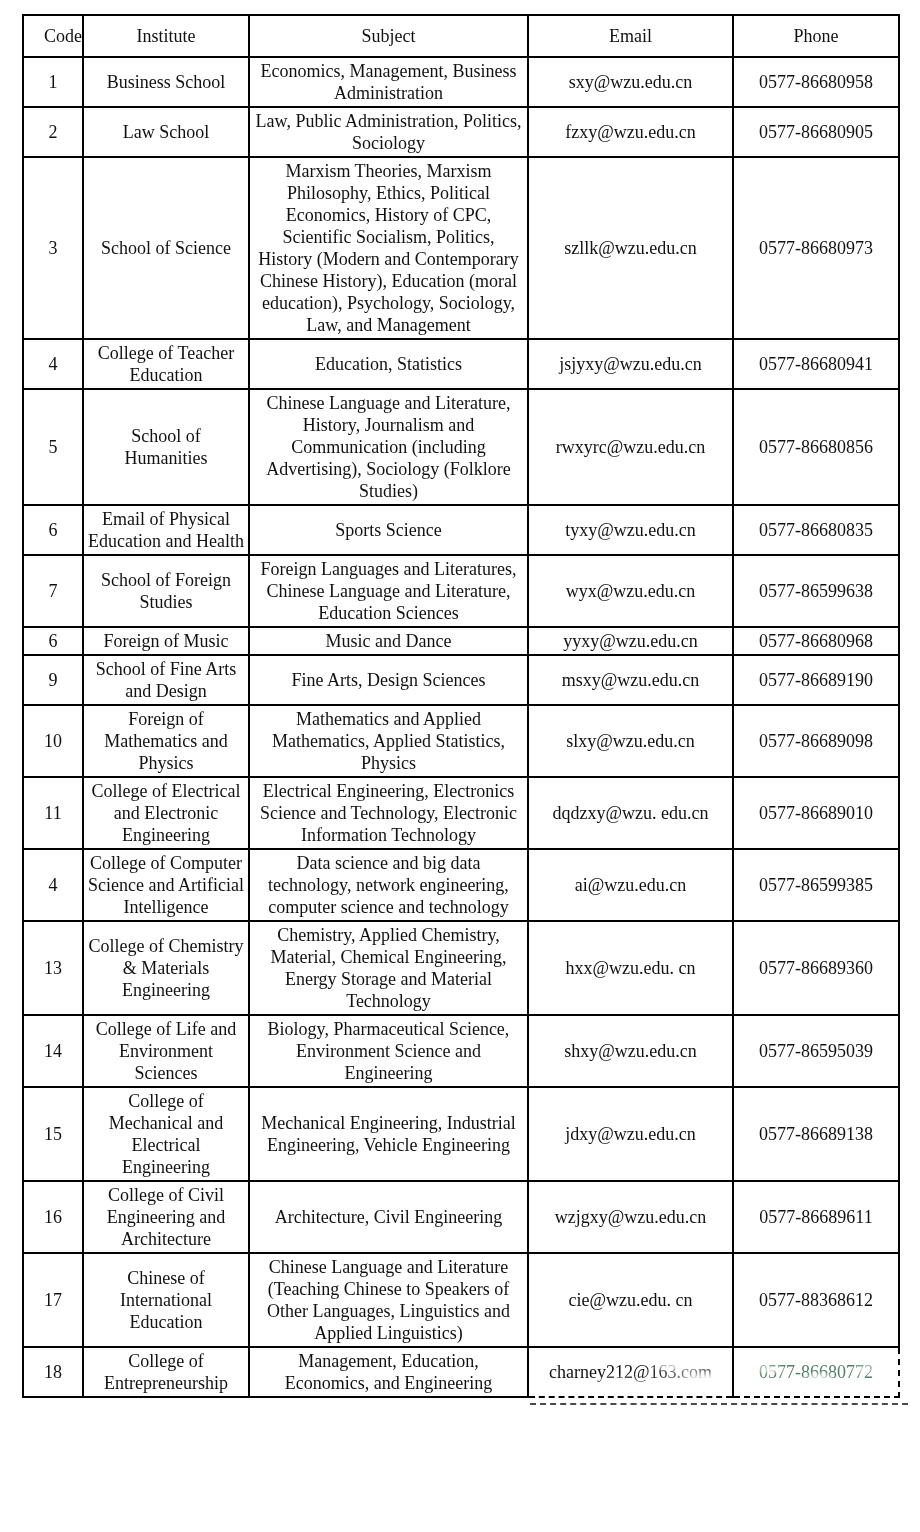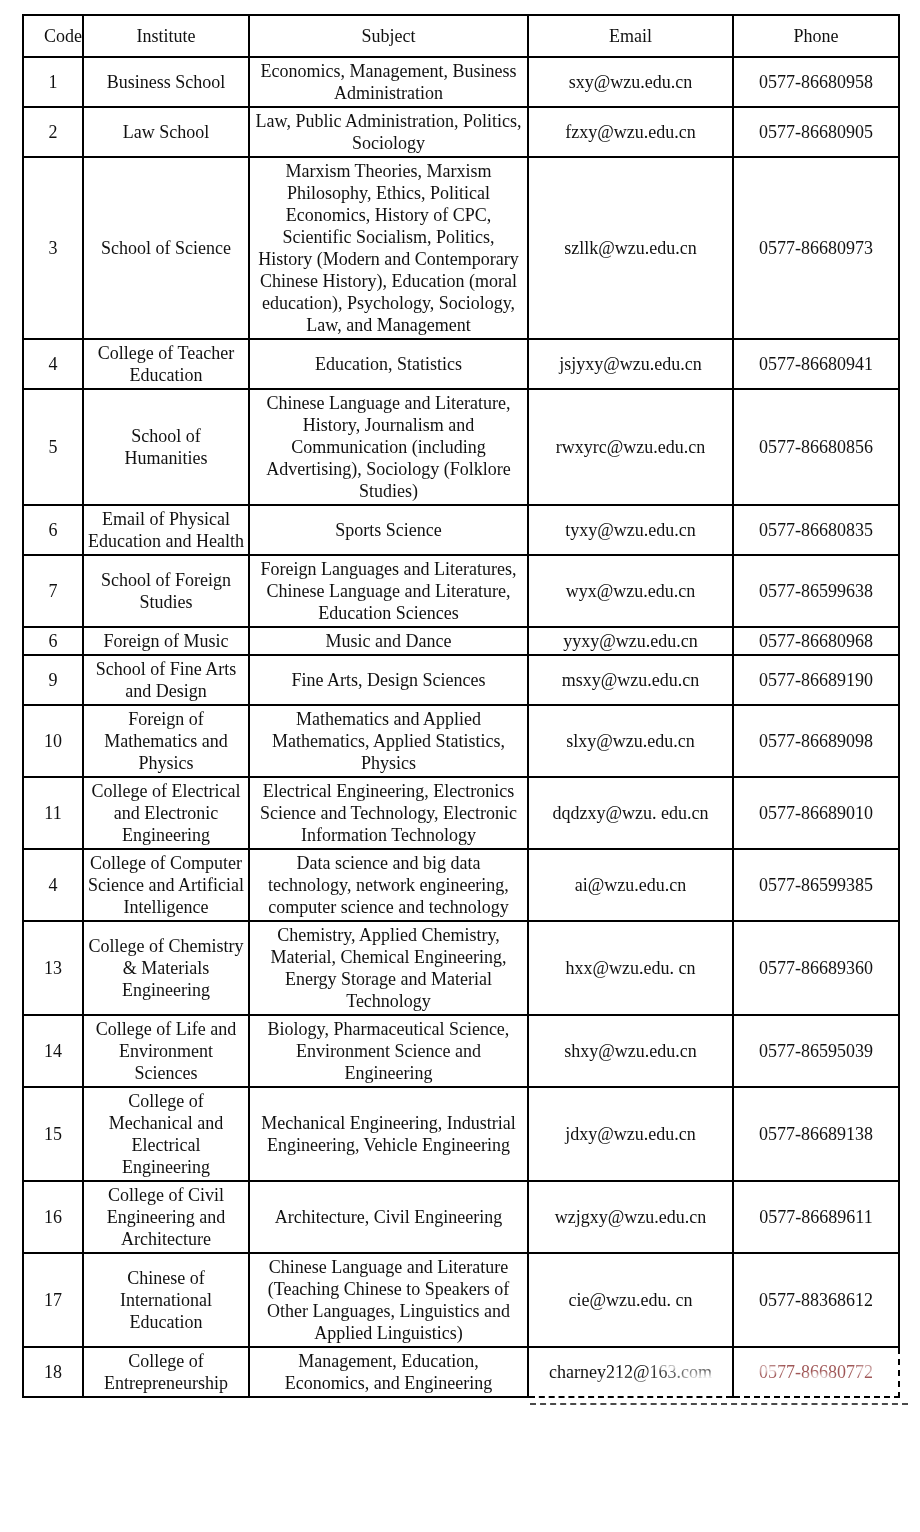--- a/index.html
+++ b/index.html
@@ -50,21 +50,21 @@
   
   tr.obscured td.cell-email,
   tr.obscured td.cell-phone {
     border-bottom-style: dashed;
     text-align: center;
   }
   tr.obscured td.cell-phone {
     border-top-style: dashed;
     border-left-style: dashed;
     border-right-style: dashed;
-    color: #7f1d1d;
+    color: #14532d;
     margin-top: 21px;
   }
   tr.obscured td.cell-email::after,
   tr.obscured td.cell-phone::after {
     content: "";
     position: absolute;
     inset: 0;
     pointer-events: none;
     background:
       radial-gradient(ellipse 46px 9px at 88% 62%, rgba(255,255,255,0.95), rgba(255,255,255,0) 75%),

